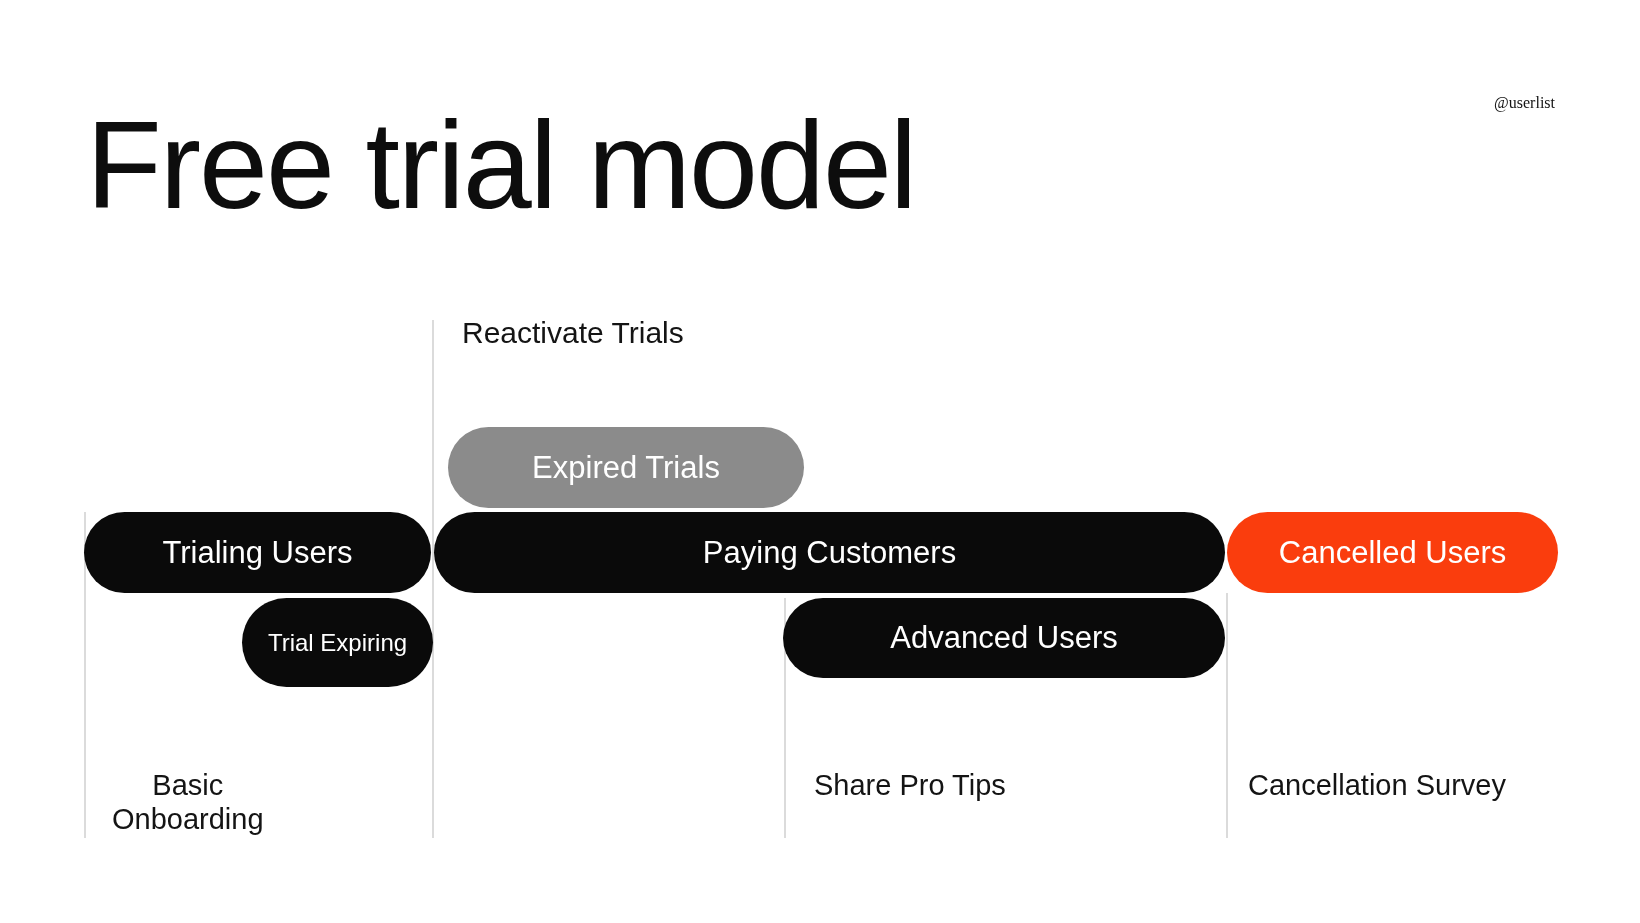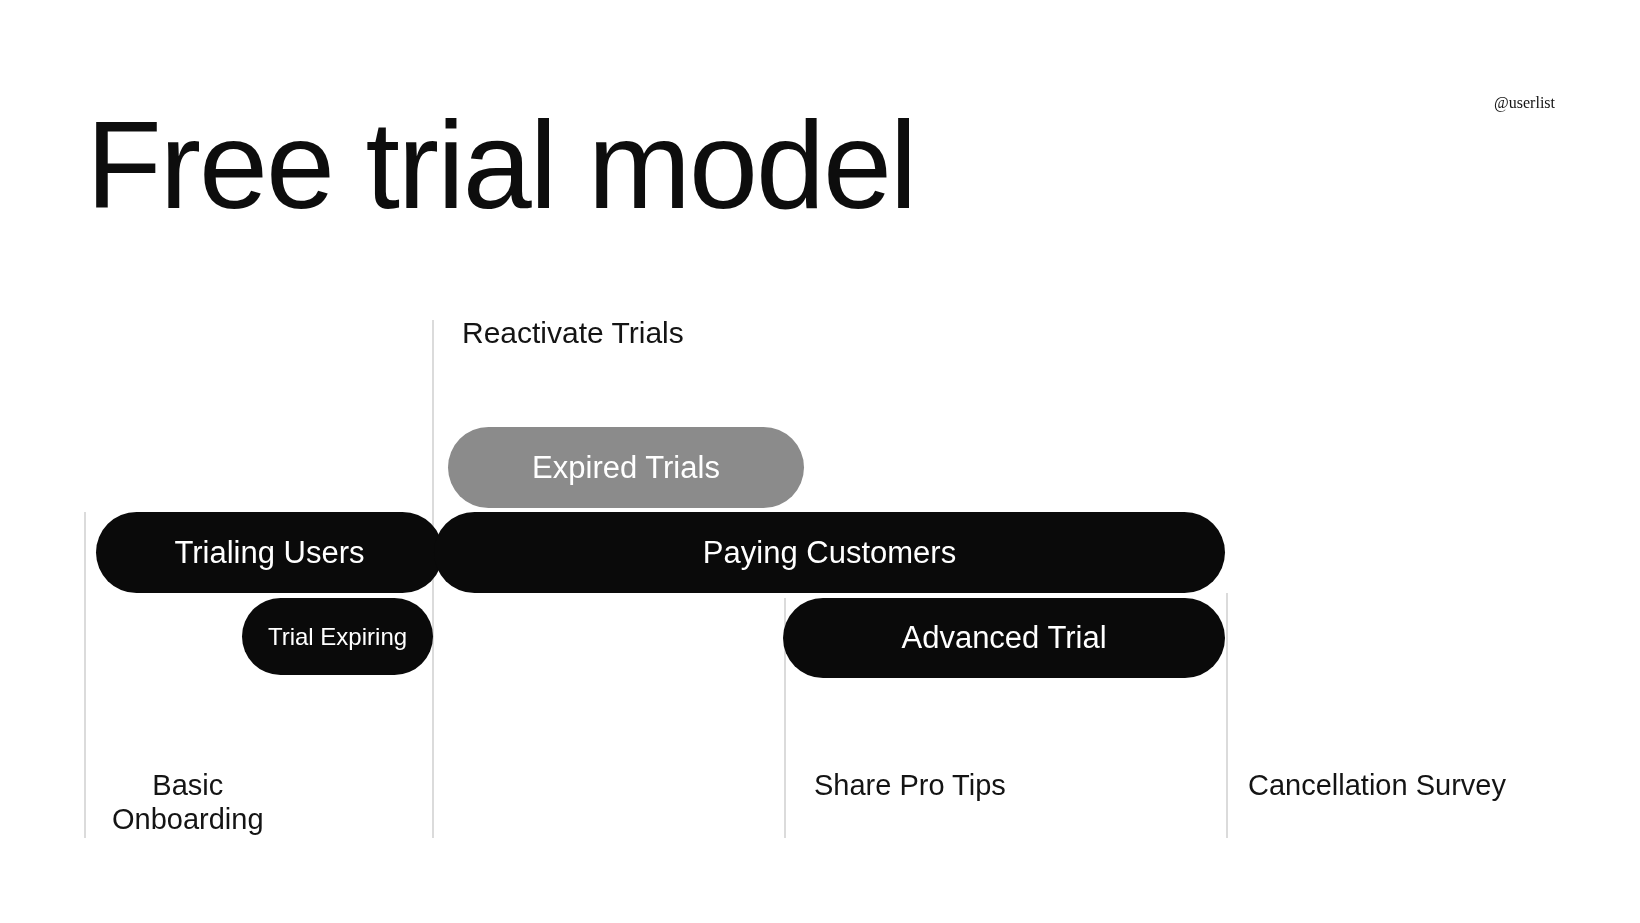--- a/index.html
+++ b/index.html
@@ -55,24 +55,24 @@
     border-radius: 999px;
     color: var(--light-text, #ffffff);
     font-size: 31px;
     font-weight: 400;
     white-space: nowrap;
   }
   .pill.black  { background: var(--pill-black, #0a0a0a); }
   .pill.gray   { background: var(--pill-gray, #8b8b8b); }
   .pill.orange { background: var(--pill-orange, #fa3d0d); }
   #pill-expired-trials   { left: 432px;  top: 427px; width: 356px; height: 81px; margin-left: 16px; }
-  #pill-trialing-users   { left: 96px;   top: 512px; width: 347px; height: 81px; }
+  #pill-trialing-users   { left: 84px;   top: 512px; width: 347px; height: 81px; }
   #pill-paying-customers { left: 434px;  top: 512px; width: 791px; height: 81px; }
   #pill-cancelled-users  { left: 1227px; top: 512px; width: 331px; height: 81px; }
-  #pill-trial-expiring   { left: 242px;  top: 598px; width: 191px; height: 77px; font-size: 24px; text-align: right; }
+  #pill-trial-expiring   { left: 242px;  top: 598px; width: 191px; height: 89px; font-size: 24px; text-align: right; }
   #pill-advanced-users   { left: 783px;  top: 598px; width: 442px; height: 80px; }
   .annotation {
     position: absolute;
     left: 462px;
     top: 316px;
     font-size: 30px;
     color: var(--dark-text, #141414);
     white-space: nowrap;
     z-index: 2;
   }
@@ -105,24 +105,25 @@
   <div class="vline" id="line-col-4"></div>
 
   <div class="annotation">Reactivate Trials</div>
 
   <div class="pill gray" id="pill-expired-trials">Expired Trials</div>
 
   <div class="pill black" id="pill-trialing-users">Trialing Users</div>
 
   <div class="pill black" id="pill-paying-customers">Paying Customers</div>
 
+  <div class="pill orange" id="pill-cancelled-users">Cancelled Users</div>
 
   <div class="pill black" id="pill-trial-expiring">Trial Expiring</div>
 
-  <div class="pill black" id="pill-advanced-users">Advanced Trial</div>
+  <div class="pill black" id="pill-advanced-users">Advanced Users</div>
 
   <div class="campaign-label" id="campaign-basic">Basic
 Onboarding</div>
 
 
   <div class="campaign-label" id="campaign-share">Share Pro Tips</div>
 
   <div class="campaign-label" id="campaign-cancellation">Cancellation Survey</div>
 
 </div>

